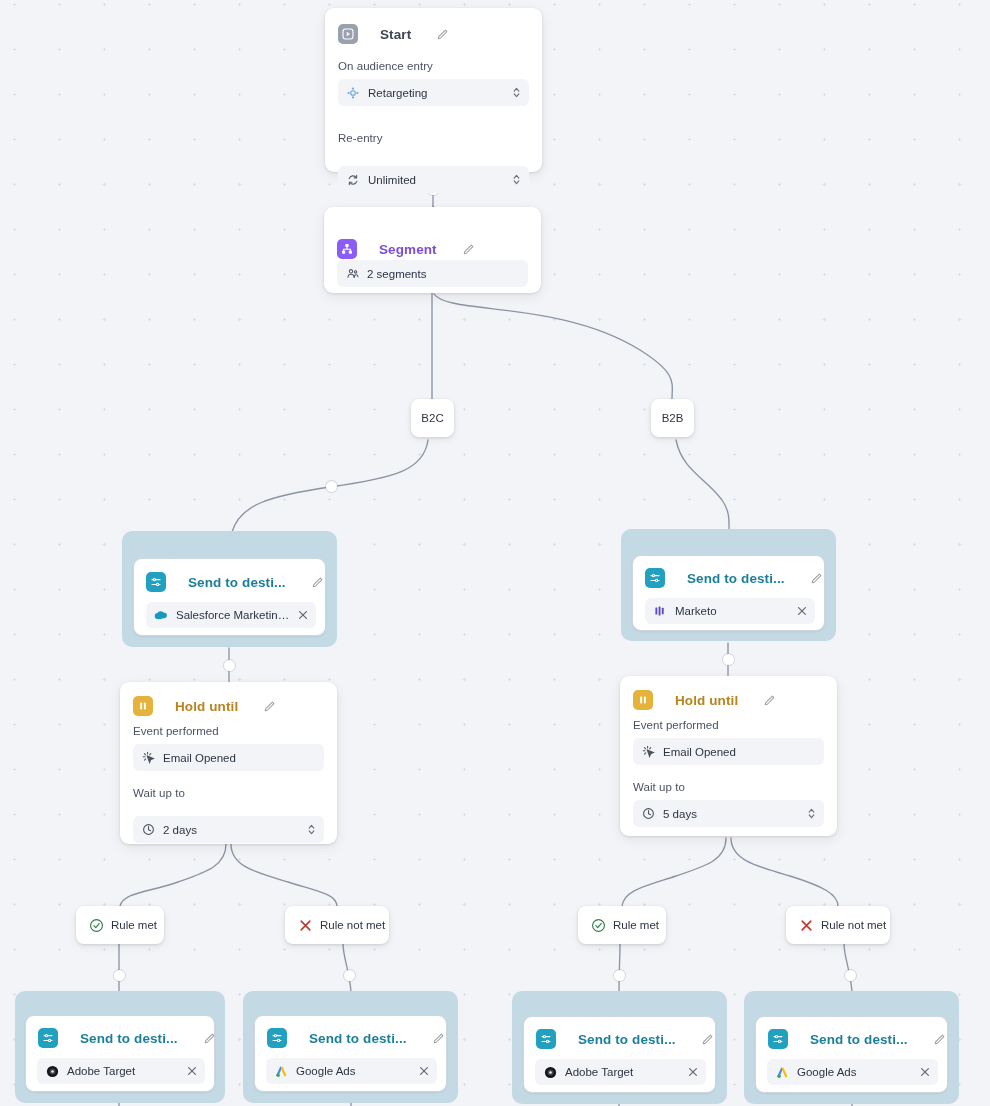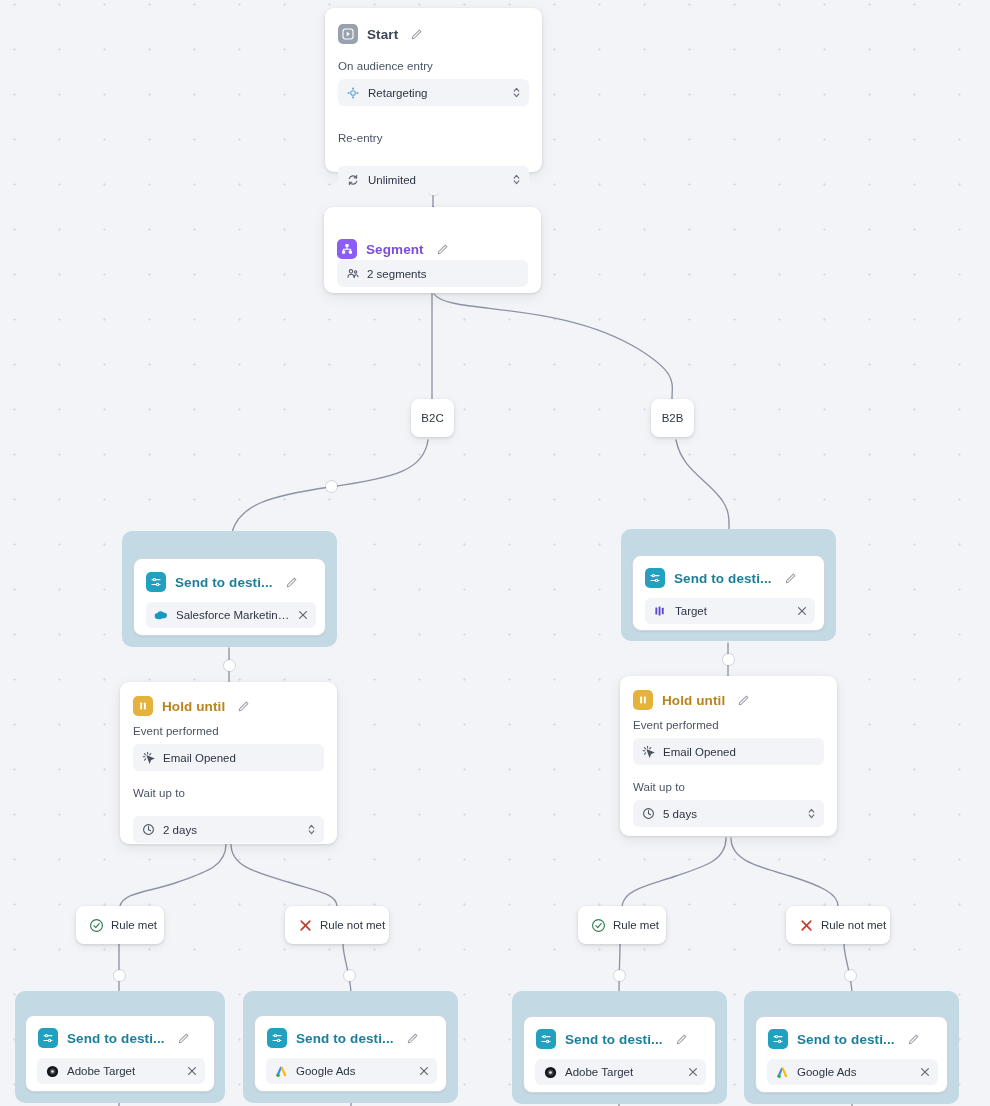--- a/index.html
+++ b/index.html
@@ -33,21 +33,21 @@
   }
   .node-inner {
     position: absolute;
     background: #ffffff;
     border: 1px solid #cfd6de;
     border-radius: 9px;
     box-shadow: 0 1px 2px rgba(22,30,45,.07);
   }
 
   .node-head {
-    display: flex; align-items: center; gap: 9px;
+    display: flex; align-items: center; gap: 22px;
     padding: 0;
   }
   .sq-icon {
     width: 20px; height: 20px; border-radius: 5px;
     display: flex; align-items: center; justify-content: center;
     flex: 0 0 auto;
   }
   .sq-icon svg { display: block; }
   .node-title { font-size: 13.5px; font-weight: 700; letter-spacing: .1px; white-space: nowrap; }
   .pencil { margin-left: 3px; opacity: .62; display:flex; align-items:center; cursor: pointer; }
@@ -293,21 +293,21 @@
         </span>
       </div>
       <div class="field-box" style="position:absolute;left:12px;top:42px;width:170px;height:26px;">
         <span class="chip-icon">
           <svg width="12" height="12" viewBox="0 0 12 12">
               <rect x="1.4" y="2.6" width="1.9" height="6.8" rx=".5" fill="#5c4ac7"></rect>
               <rect x="4.6" y="1.6" width="1.9" height="8.8" rx=".5" fill="#5c4ac7"></rect>
               <rect x="7.8" y="2.8" width="1.9" height="6.4" rx=".5" fill="#5c4ac7"></rect>
             </svg>
         </span>
-        <span class="field-text">Target</span>
+        <span class="field-text">Marketo</span>
         <span class="xbtn">
           <svg width="10" height="10" viewBox="0 0 10 10" fill="none" stroke="#2c3444" stroke-width="1.25" stroke-linecap="round">
               <path d="M1.6 1.6 8.4 8.4M8.4 1.6 1.6 8.4"></path>
             </svg>
         </span>
       </div>
     </div>
   </div>
 
   <div class="node" style="left:120px;top:682px;width:217px;height:162px;">

